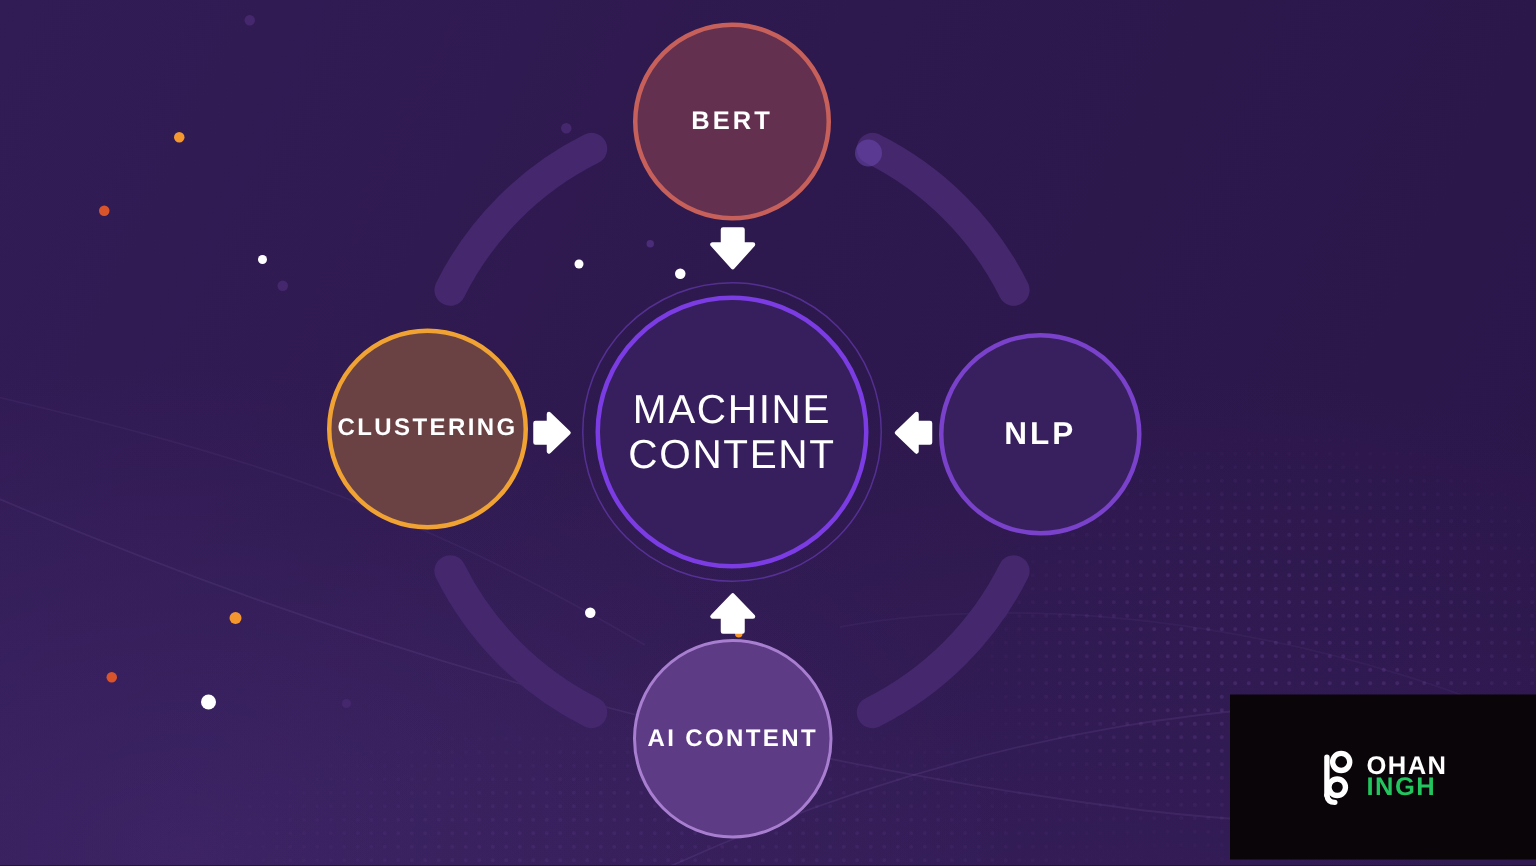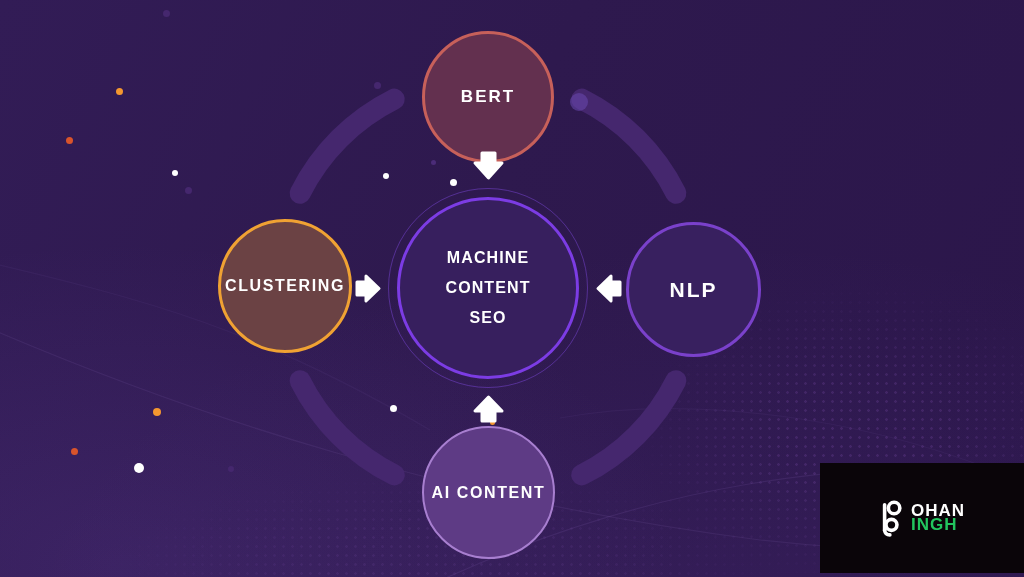--- a/index.html
+++ b/index.html
@@ -23,24 +23,24 @@
   }
   
   .node{
     position:absolute;border-radius:50%;display:flex;align-items:center;justify-content:center;
     box-sizing:border-box;text-align:center;
   }
   .node .lbl{
     color:#fff;font-weight:800;letter-spacing:1.6px;font-size:16px;line-height:1.2;
   }
   #center-node{left:397px;top:197px;width:182px;height:182px;border:3px solid #7c3ce4;background:#371f5e;z-index:6;}
-  #center-node .lbl{font-size:16px;letter-spacing:1.1px;line-height:30px;font-weight:700;}
+  #center-node .lbl{font-size:27px;letter-spacing:1.1px;line-height:30px;font-weight:400;}
   #outer-ring{left:388px;top:188px;width:200px;height:200px;border:1.4px solid rgba(130,75,230,0.45);
     border-radius:50%;box-sizing:border-box;z-index:5;}
-  #node-bert{left:422px;top:31px;width:132px;height:132px;border:3px solid;z-index:6;}
+  #node-bert{left:422px;top:15px;width:132px;height:132px;border:3px solid;z-index:6;}
   #node-bert .lbl{font-size:17px;letter-spacing:2px;}
   #node-clustering{left:218px;top:219px;width:134px;height:134px;border:3px solid;z-index:6;}
   #node-nlp{left:626px;top:222px;width:135px;height:135px;border:3px solid;z-index:6;}
   #node-nlp .lbl{font-size:21px;letter-spacing:2px;}
   #node-ai-content{left:422px;top:426px;width:133px;height:133px;border:2px solid;z-index:6;}
   
   .dot{position:absolute;border-radius:50%;z-index:4;}
   
   #watermark{
     left:820px;top:463px;width:204px;height:110px;z-index:10;
@@ -95,21 +95,20 @@
       <div class="dot" style="left: 430.5px; top: 159.5px; width: 5px; height: 5px; background: rgb(75, 44, 120); opacity: 1;"></div>
       <div class="dot" style="left: 570px; top: 93px; width: 18px; height: 18px; background: rgb(106, 72, 176); opacity: 0.55;"></div>
     </div>
 
   <div id="outer-ring" class="abs"></div>
 
   <div id="center-node" class="node" style="border-color: rgb(124, 60, 228); background-color: rgb(55, 31, 94);">
     <div class="lbl" style="color: rgb(255, 255, 255);">
       <div>MACHINE</div>
       <div>CONTENT</div>
-      <div>SEO</div>
     </div>
   </div>
 
   <div id="node-bert" class="node" style="border-color: rgb(199, 96, 90); background-color: rgb(99, 48, 79);">
     <span class="lbl">BERT</span>
   </div>
 
   <div id="node-nlp" class="node" style="border-color: rgb(122, 65, 203); background-color: rgb(56, 32, 95);">
     <span class="lbl">NLP</span>
   </div>

